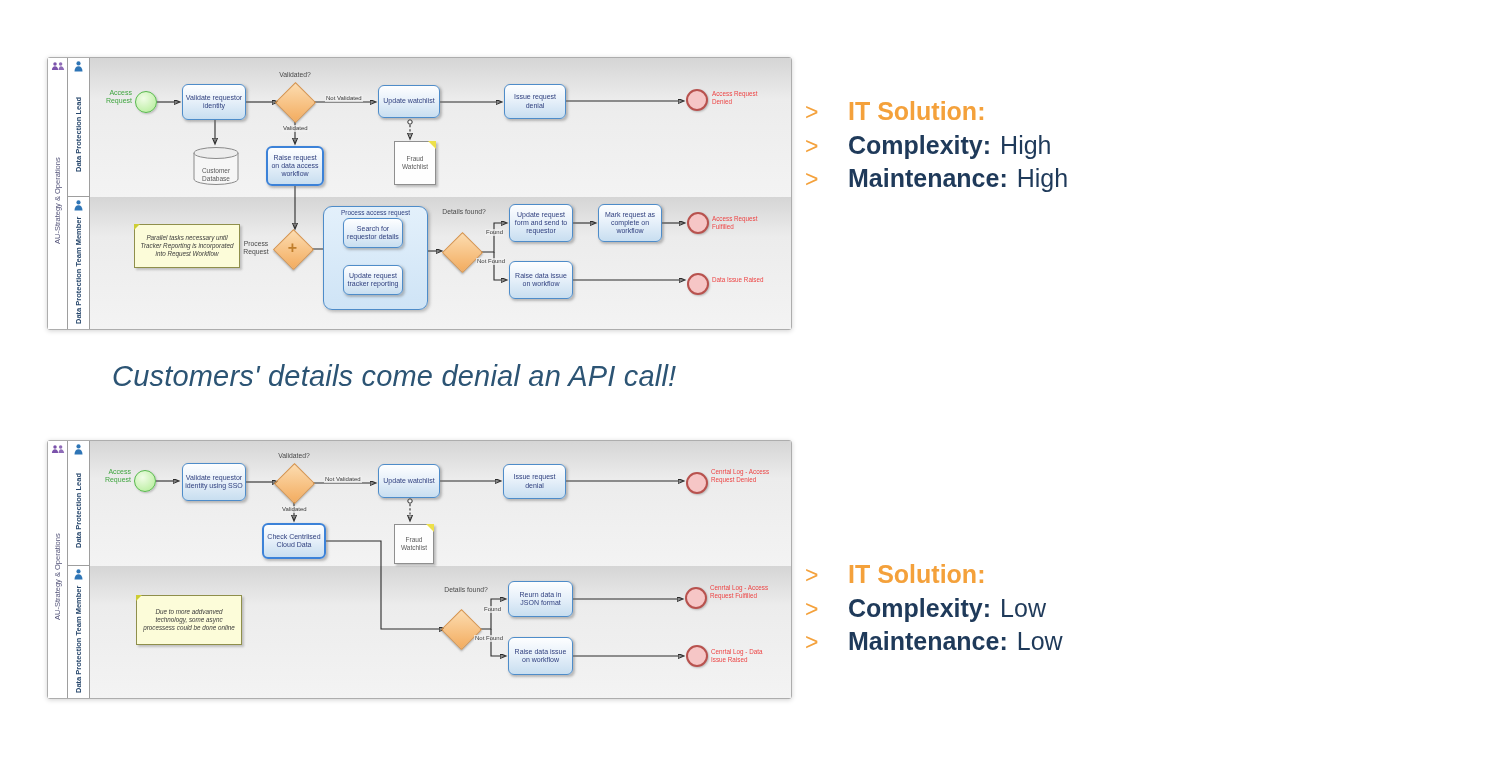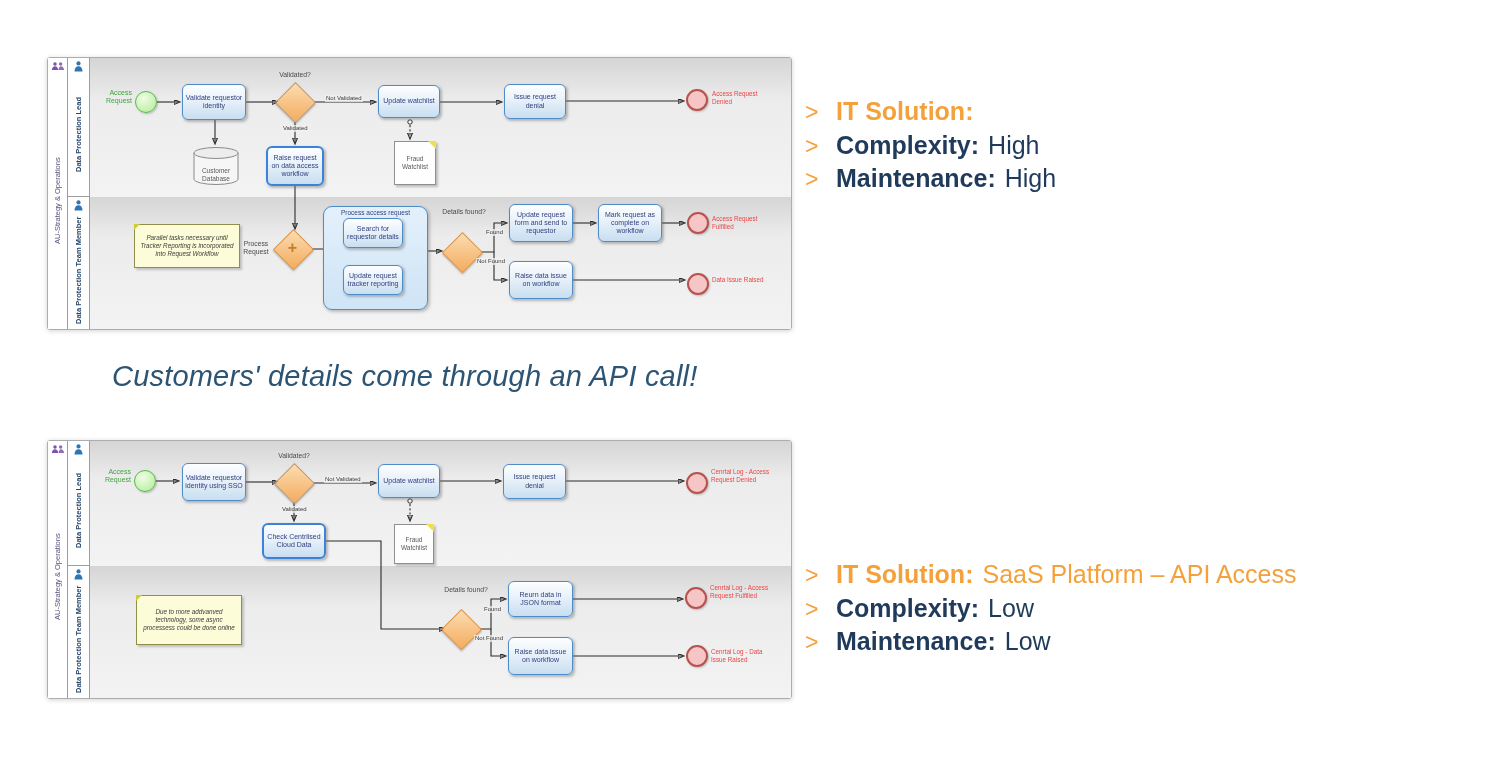--- a/index.html
+++ b/index.html
@@ -68,21 +68,21 @@
   .arrows{left:0;top:0;pointer-events:none;}
   .arrows path{stroke:#2B2B2B;stroke-width:1.1;fill:none;}
   .arrows path.assoc{stroke-dasharray:2.2,2;}
   .arrows circle.assoc-o{fill:#fff;stroke:#2B2B2B;stroke-width:1;}
 
   
   .caption{font-size:29px;font-style:italic;color:#2C5474;letter-spacing:.2px;}
   .info-block{display:flex;flex-direction:column;}
   .info-line{display:flex;align-items:baseline;height:33.5px;font-size:25px;color:#1F3A5A;}
   .bullet{color:#F4A13B;width:31px;flex:0 0 auto;font-size:23px;}
-  .ilabel{font-weight:bold;margin-right:9px;white-space:nowrap;}
+  .ilabel{font-weight:bold;margin-right:9px;white-space:nowrap;margin-left:12px;}
   .orange{color:#F4A13B;}
 </style>
 </head>
 <body>
 
 <div class="diagram abs" style="left:47px;top:57px;width:743px;height:271px">
 
   <div class="lane-band abs" style="left:42px;top:0;width:701px;height:139px;border-bottom:1px solid #9E9E9E"></div>
   <div class="lane-band abs" style="left:42px;top:139px;width:701px;height:132px"></div>
 
@@ -183,21 +183,21 @@
   <div class="clabel abs" style="left:428px;top:200px">Not Found</div>
   <div class="task abs" style="left:461px;top:146px;width:64px;height:38px">Update request form and send to requestor</div>
   <div class="task abs" style="left:550px;top:146px;width:64px;height:38px">Mark request as complete on workflow</div>
   <div class="evt-end abs" style="left:639px;top:154px"></div>
   <div class="rlabel abs" style="left:664px;top:157px;width:56px">Access Request Fulfilled</div>
   <div class="task abs" style="left:461px;top:203px;width:64px;height:38px">Raise data issue on workflow</div>
   <div class="evt-end abs" style="left:639px;top:215px"></div>
   <div class="rlabel abs" style="left:664px;top:218px;width:56px">Data Issue Raised</div>
 </div>
 
-<div class="caption abs" style="left:112px;top:360px;width:640px">Customers' details come through an API call!</div>
+<div class="caption abs" style="left:112px;top:360px;width:640px">Customers' details come denial an API call!</div>
 
 <div class="diagram abs" style="left:47px;top:440px;width:743px;height:257px">
 
   <div class="lane-band abs" style="left:42px;top:0;width:701px;height:125px;border-bottom:1px solid #9E9E9E"></div>
   <div class="lane-band abs" style="left:42px;top:125px;width:701px;height:132px"></div>
 
   <div class="pool-col abs" style="left:0;top:0;width:20px;height:257px">
     <svg class="gicon" width="14" height="11" viewBox="0 0 16 12">
       <g fill="#7B52AB">
           <circle cx="4.6" cy="3" r="2"></circle>
@@ -284,21 +284,20 @@
     <span class="bullet">&gt;</span>
     <span class="ilabel">Maintenance:</span>
     <span>High</span>
   </div>
 </div>
 
 <div class="info-block abs" style="left:805px;top:560px">
   <div class="info-line">
     <span class="bullet">&gt;</span>
     <span class="ilabel orange">IT Solution:</span>
-    <span class="orange">SaaS Platform – API Access</span>
   </div>
   <div class="info-line">
     <span class="bullet">&gt;</span>
     <span class="ilabel">Complexity:</span>
     <span>Low</span>
   </div>
   <div class="info-line">
     <span class="bullet">&gt;</span>
     <span class="ilabel">Maintenance:</span>
     <span>Low</span>

